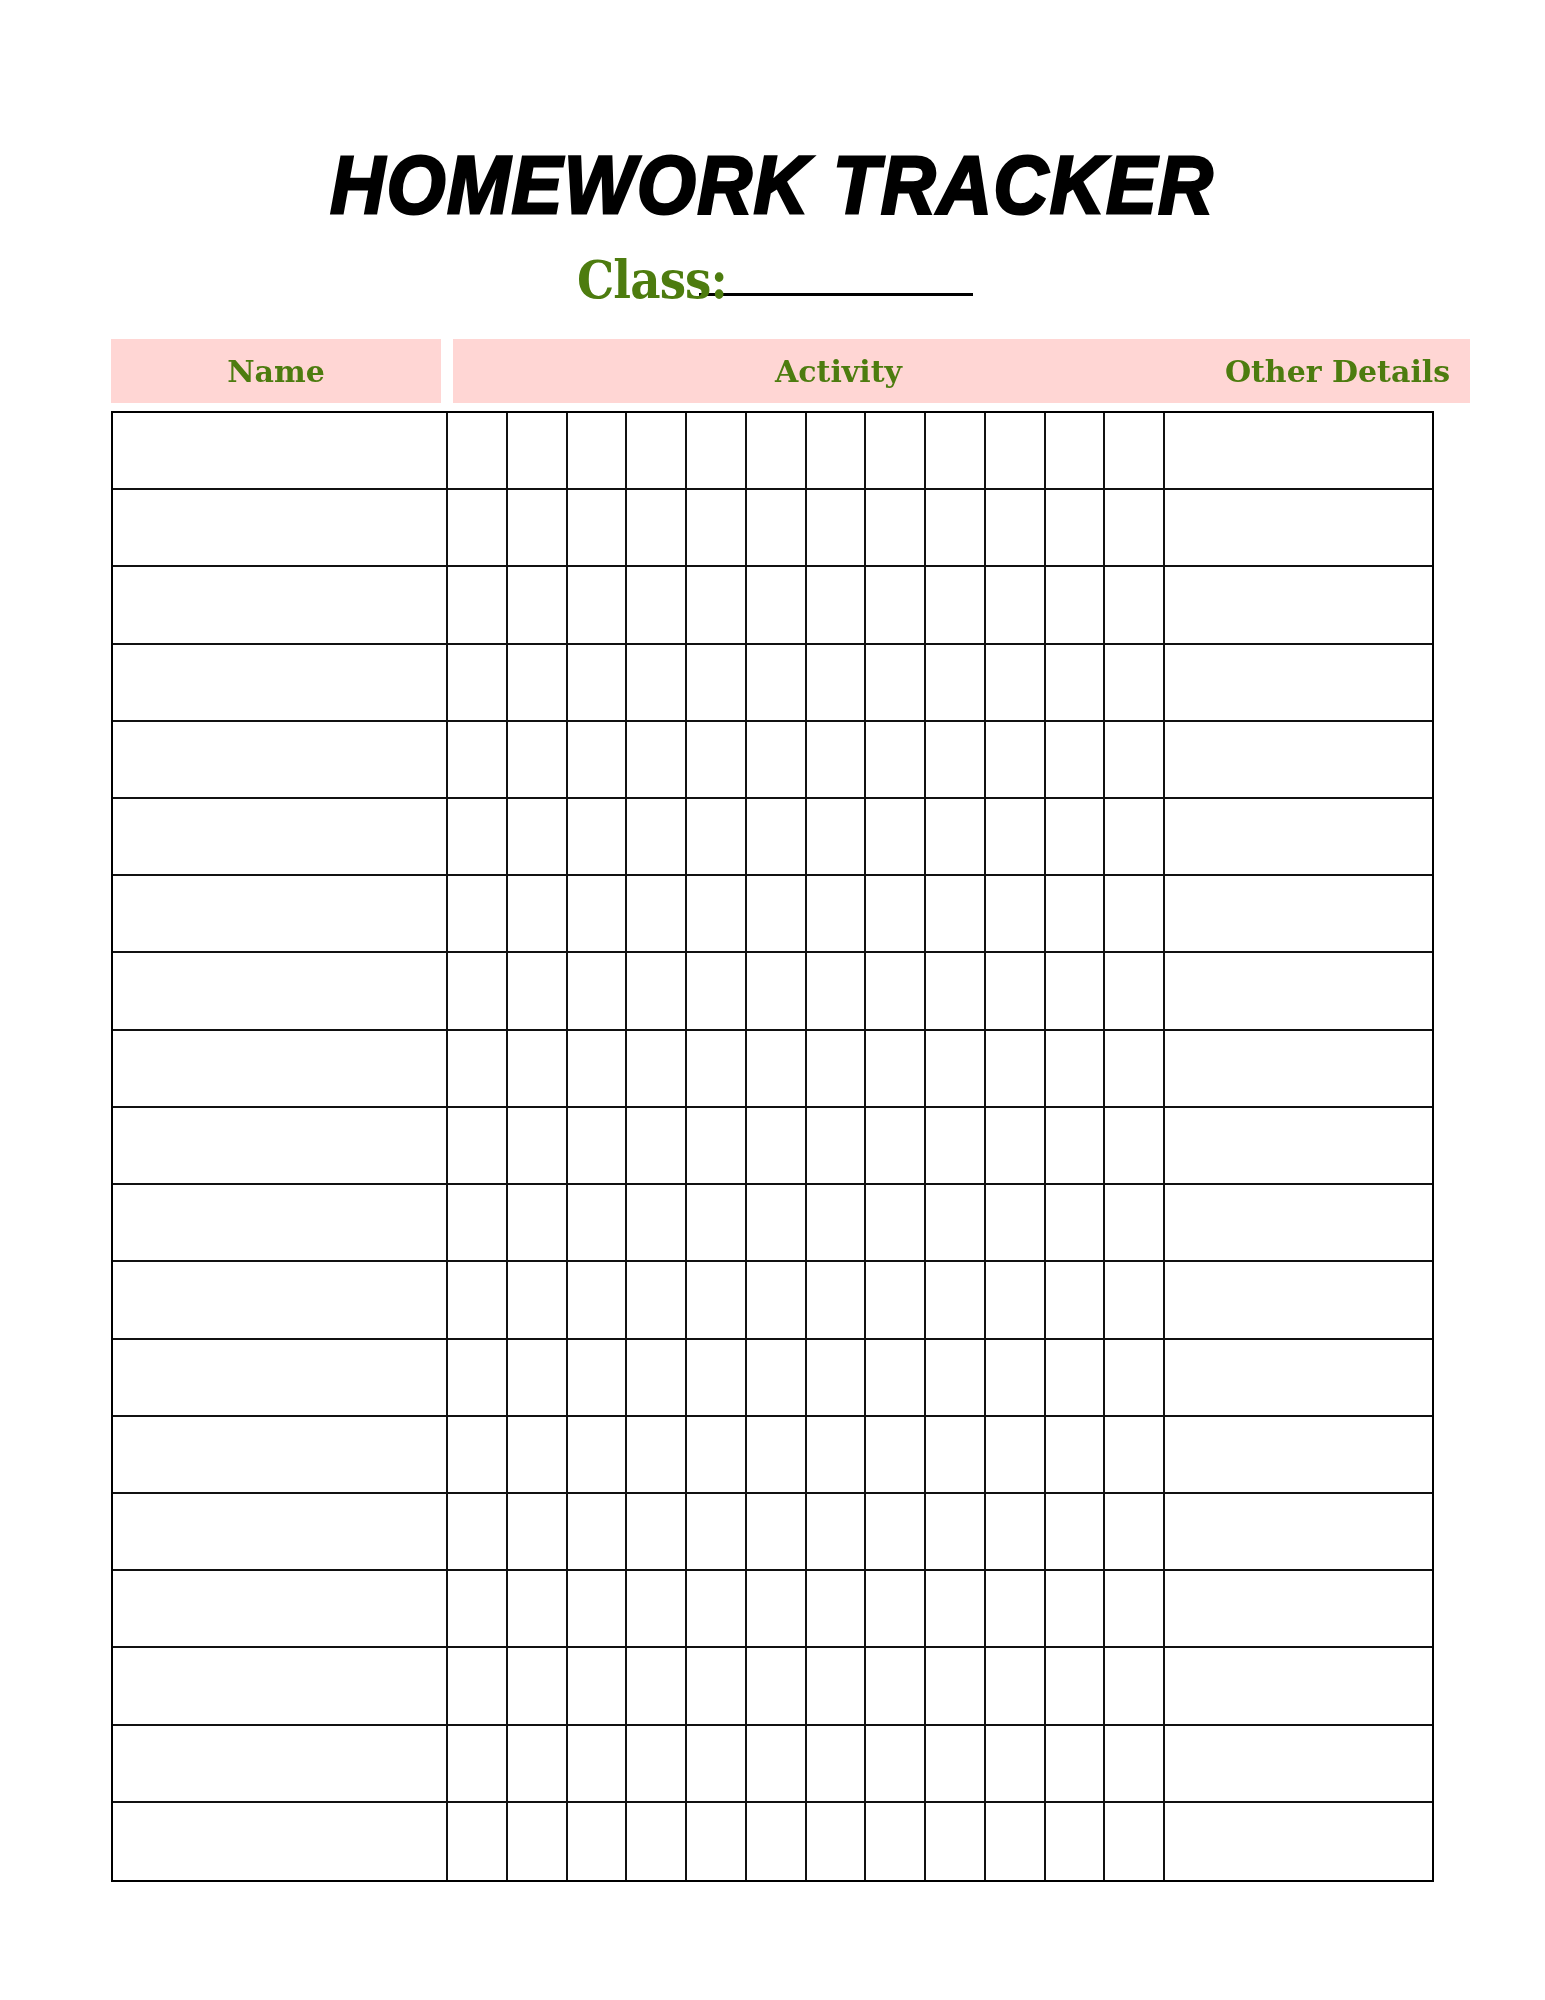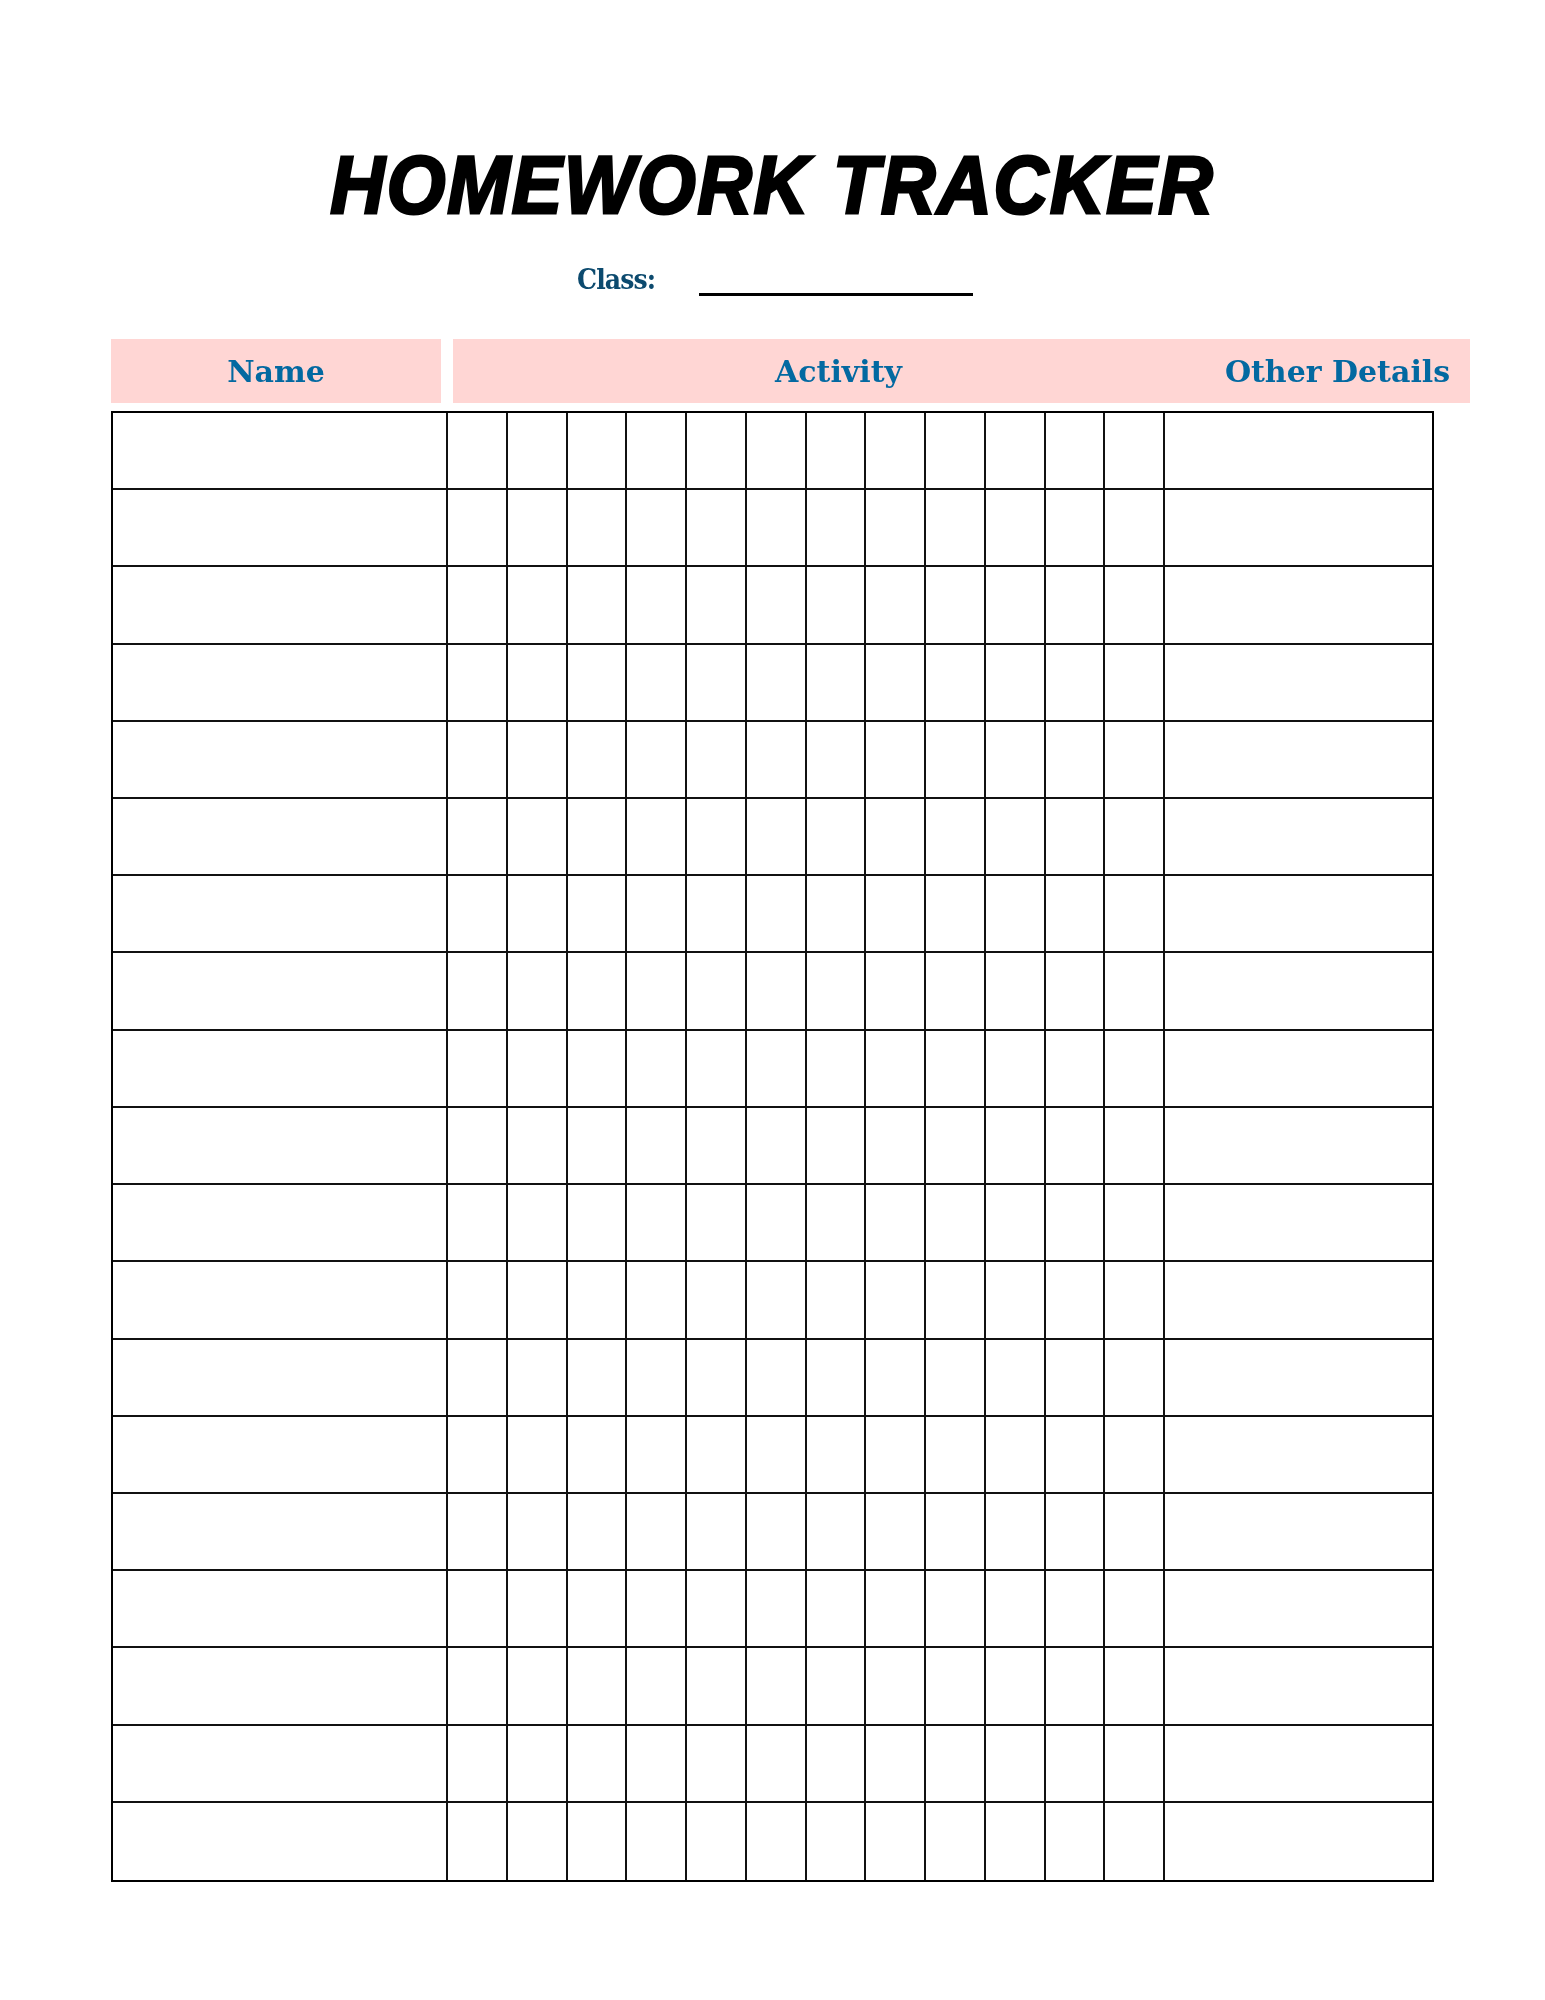--- a/index.html
+++ b/index.html
@@ -6,27 +6,27 @@
   body { width: 1545px; height: 2000px; position: relative; overflow: hidden; }
   .title {
     position: absolute; left: 0; top: 140px; width: 1545px; text-align: center;
     font-family: "Liberation Sans", sans-serif; font-weight: 900; font-size: 82px;
     color: #000; letter-spacing: 2px; line-height: 90px;
     transform: scaleX(0.92); transform-origin: center;
     -webkit-text-stroke: 3px #000; font-style: italic;
   }
   .class-line {
     position: absolute; left: 577px; top: 252px; height: 52px; display: flex; align-items: flex-end;
-    font-family: "DejaVu Serif", serif; font-weight: bold; font-size: 28px; color: #0c4a6e;
+    font-family: "DejaVu Serif", serif; font-weight: bold; font-size: 52px; color: #4d7c0f;
   }
   .class-line .label { line-height: 48px; letter-spacing: -1px; transform: scaleX(0.9); transform-origin: left; display: inline-block; width: 122px; }
   .class-line .blank { width: 274px; border-bottom: 3px solid #000; height: 0; margin-bottom: 8px; }
   .hdr {
     position: absolute; top: 339px; height: 64px; background: #FFD6D4;
-    font-family: "DejaVu Serif", serif; font-weight: bold; font-size: 30px; color: #0369a1;
+    font-family: "DejaVu Serif", serif; font-weight: bold; font-size: 30px; color: #4d7c0f;
     display: flex; align-items: center; justify-content: center;
   }
   .grid {
     position: absolute; left: 111px; top: 411px; width: 1323px; height: 1471px;
     border: 2.5px solid #000; box-sizing: border-box;
     display: grid;
     grid-template-columns: 335px repeat(12, 59.75px) 1fr;
     grid-template-rows: repeat(19, 1fr);
   }
   .cell { border-right: 2px solid #111; border-bottom: 2px solid #111; box-sizing: border-box; }

